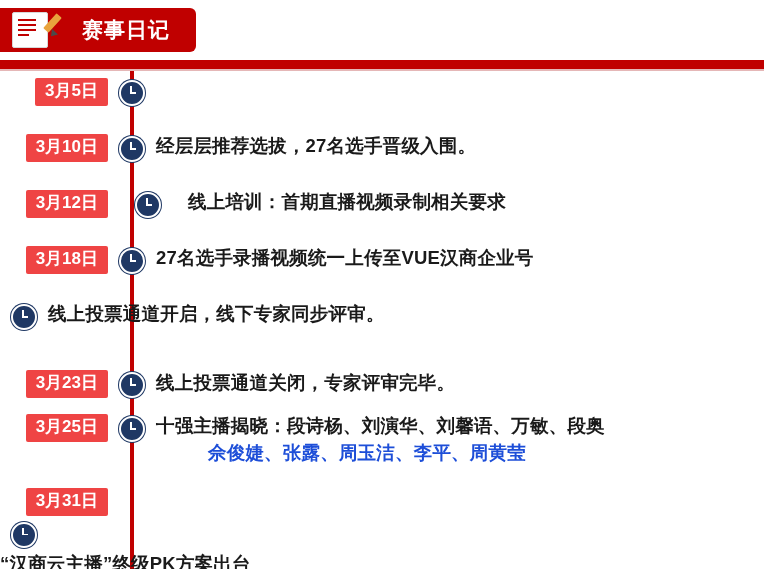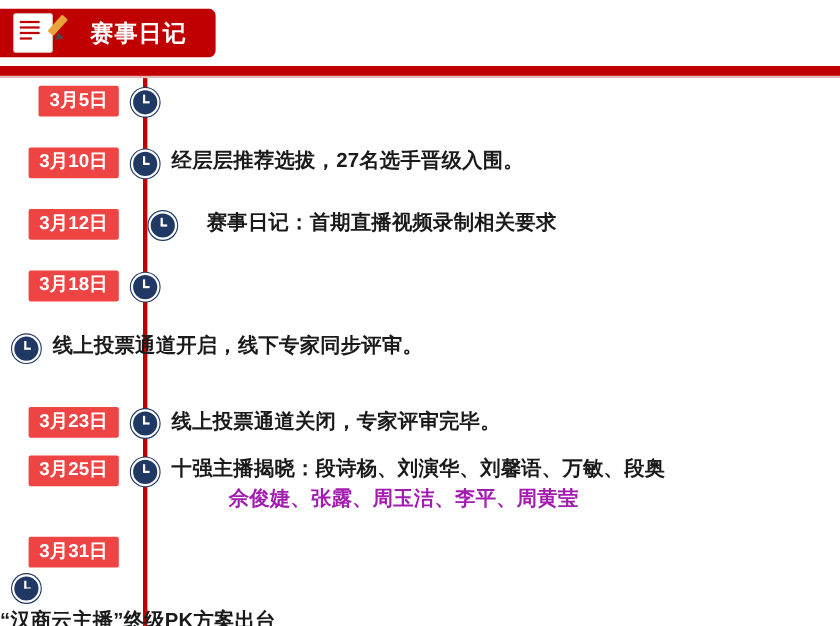--- a/index.html
+++ b/index.html
@@ -192,21 +192,21 @@
   .event-text {
     font-size: 18.5px;
     font-weight: bold;
     color: #1a1a1a;
     line-height: 1.45;
     letter-spacing: 0.2px;
   }
   .event-text-sub {
     font-size: 18.5px;
     font-weight: bold;
-    color: #a21caf;
+    color: #1d4ed8;
     line-height: 1.45;
     letter-spacing: 0.2px;
     padding-left: 52px;
   }
 
   
   .row.r0 { height: 52px; }
   .row.r1 { height: 56px; }
   .row.r2 { height: 56px; gap: 16px; }
   .row.r3 { height: 56px; }
@@ -259,30 +259,33 @@
   </div>
 
   <div class="row r2">
     <div class="date-cell">
       <span class="date-chip">3月12日</span>
     </div>
     <div class="marker-cell">
       <div class="marker"></div>
     </div>
     <div class="text-cell">
-      <div class="event-text">赛事日记：首期直播视频录制相关要求</div>
+      <div class="event-text">线上培训：首期直播视频录制相关要求</div>
     </div>
   </div>
 
   <div class="row r3">
     <div class="date-cell">
       <span class="date-chip">3月18日</span>
     </div>
     <div class="marker-cell">
       <div class="marker"></div>
+    </div>
+    <div class="text-cell">
+      <div class="event-text">27名选手录播视频统一上传至VUE汉商企业号</div>
     </div>
   </div>
 
   <div class="row r4">
     <div class="marker-cell">
       <div class="marker"></div>
     </div>
     <div class="text-cell">
       <div class="event-text">线上投票通道开启，线下专家同步评审。</div>
     </div>

